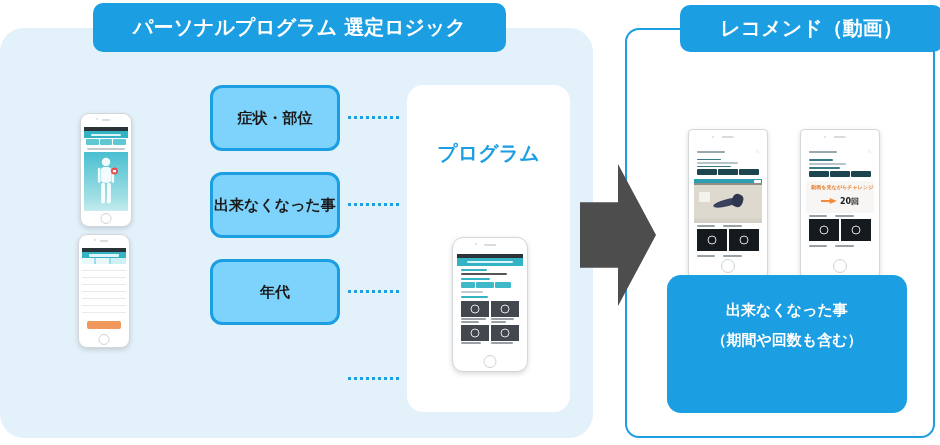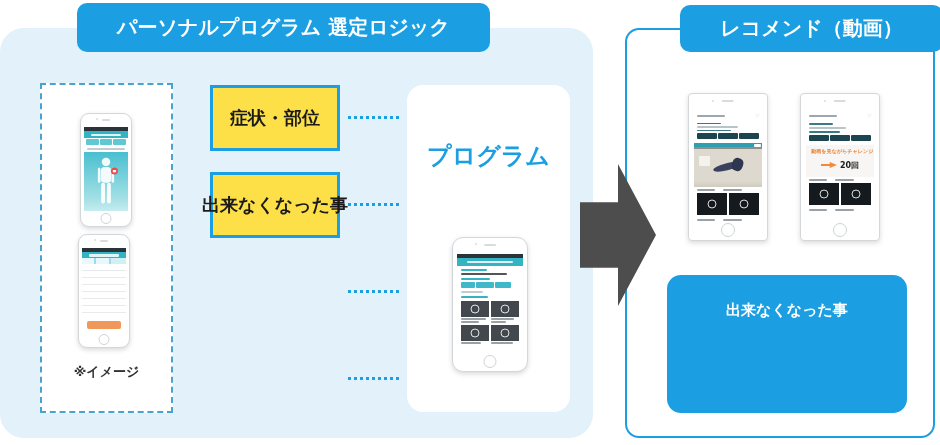--- a/index.html
+++ b/index.html
@@ -6,42 +6,42 @@
   .canvas{position:relative;width:940px;height:445px;background:#fff;overflow:hidden;
           font-family:"DejaVu Sans","Liberation Sans",sans-serif;}
   .abs{position:absolute;}
 
   
   .left-panel{left:0;top:28px;width:593px;height:410px;background:#E3F1FB;border-radius:24px;z-index:1;}
   .right-panel{left:625px;top:28px;width:310px;height:410px;background:#fff;border:2px solid #1B9FE2;
                border-radius:14px;box-sizing:border-box;z-index:1;}
   .title-box{background:#1B9FE2;border-radius:10px;color:#fff;font-weight:bold;font-size:20px;
              display:flex;align-items:center;justify-content:center;z-index:4;}
-  .left-title{left:77px;top:3px;width:413px;height:49px;}
+  .left-title{left:93px;top:3px;width:413px;height:49px;}
   .right-title{left:652px;top:5px;width:263px;height:47px;margin-left:28px;}
 
   
   .dashed-box{left:40px;top:83px;width:133px;height:330px;background:#fff;border:2px dashed #4AA3CC;
               box-sizing:border-box;z-index:2;}
   .image-note{left:0;top:278px;width:100%;text-align:center;font-size:13px;font-weight:bold;color:#333;}
 
   
-  .criteria{left:210px;width:130px;height:66px;background:#fde047;border:3px solid #1B9FE2;border-radius:0;
+  .criteria{left:210px;width:130px;height:66px;background:#7dd3fc;border:3px solid #1B9FE2;border-radius:12px;
             box-sizing:border-box;display:flex;align-items:center;justify-content:center;
-            font-size:18px;font-weight:bold;color:#1a1a1a;white-space:nowrap;z-index:2;}
+            font-size:15px;font-weight:bold;color:#1a1a1a;white-space:nowrap;z-index:2;}
   .c1{top:85px;} .c2{top:172px;} .c3{top:259px;} .c4{top:346px;}
 
   .dots{left:348px;width:54px;height:3px;z-index:2;
         background:repeating-linear-gradient(90deg,#1B9FE2 0 3px,transparent 3px 6px);}
   .d1{top:116px;} .d2{top:203px;} .d3{top:290px;} .d4{top:377px;}
 
   
   .program-box{left:407px;top:85px;width:163px;height:327px;background:#fff;border-radius:16px;z-index:2;}
   .program-label{position:absolute;left:0;top:52px;width:100%;text-align:center;color:#1B9FE2;
-                 font-size:24px;font-weight:bold;line-height:1.6;}
+                 font-size:20px;font-weight:bold;line-height:1.6;}
 
   
   .flow-arrow{left:580px;top:164px;width:76px;height:142px;background:#4D4D4D;z-index:5;
               clip-path:polygon(0 27%,50% 27%,50% 0,100% 50%,50% 100%,50% 73%,0 73%);}
 
   
   .recommend-box{left:667px;top:275px;width:240px;height:138px;background:#1B9FE2;border-radius:14px;
                  z-index:3;color:#fff;font-weight:bold;font-size:15px;text-align:center;
                  padding-top:20px;box-sizing:border-box;line-height:30px;}
 
@@ -49,21 +49,21 @@
   .phone{position:absolute;background:#fff;border:1px solid #d4d7d9;box-shadow:0 2px 5px rgba(0,0,0,.15);z-index:3;}
   .phone .cam{position:absolute;top:4.2%;left:50%;transform:translateX(-50%);width:16%;height:2px;
               border-radius:2px;background:#d9dcde;}
   .phone .camdot{position:absolute;top:4%;left:30%;width:2px;height:2px;border-radius:50%;background:#d9dcde;}
   .phone .home{position:absolute;bottom:2.2%;left:50%;transform:translateX(-50%);
                border:1px solid #cfd3d5;border-radius:50%;background:#fff;}
   .phone .screen{position:absolute;left:6%;right:6%;top:12%;bottom:13%;background:#fff;overflow:hidden;
                  display:flex;flex-direction:column;}
   .ph-s{width:50px;height:112px;border-radius:9px;}  .ph-s .home{width:9px;height:9px;}
   .ph-m{width:74px;height:133px;border-radius:11px;} .ph-m .home{width:11px;height:11px;}
-  .ph-l{width:78px;height:146px;border-radius:4px;} .ph-l .home{width:12px;height:12px;}
+  .ph-l{width:78px;height:146px;border-radius:4px;margin-top:36px;} .ph-l .home{width:12px;height:12px;}
   .p1{left:80px;top:113px;} .p2{left:78px;top:234px;} .p3{left:452px;top:237px;}
   .p4{left:688px;top:93px;} .p5{left:800px;top:93px;}
 
   
   .sb{height:4px;background:#2A3338;flex:none;}
   .hd{background:#33B3C4;flex:none;display:flex;align-items:center;justify-content:center;}
   .hd .t{height:2.5px;width:70%;background:#DFF6F8;border-radius:1px;}
   .bar{background:#C4CBCF;border-radius:1px;}
   .tealbar{background:#33B3C4;border-radius:1px;}
   .ring{position:absolute;left:50%;top:50%;width:7px;height:7px;border:1px solid rgba(255,255,255,.85);
@@ -132,23 +132,20 @@
 <body>
 
 <div class="canvas">
 
   <div class="abs left-panel"></div>
 
   <div class="abs title-box left-title">
     <span>パーソナルプログラム 選定ロジック</span>
   </div>
 
-  <div class="abs dashed-box">
-    <div class="abs image-note">※イメージ</div>
-  </div>
 
   <div class="phone ph-s p1">
     <div class="cam"></div>
     <div class="camdot"></div>
     <div class="screen">
       <div class="sb"></div>
       <div class="hd s1-hd">
           <div class="t"></div>
         </div>
       <div class="s1-tabs">
@@ -191,20 +188,23 @@
     </div>
     <div class="home"></div>
   </div>
 
   <div class="abs criteria c1">
     <span>症状・部位</span>
   </div>
   <div class="abs criteria c2">
     <span>出来なくなった事</span>
   </div>
+  <div class="abs criteria c3">
+    <span>年代</span>
+  </div>
 
   <div class="abs dots d1"></div>
   <div class="abs dots d2"></div>
   <div class="abs dots d3"></div>
   <div class="abs dots d4"></div>
 
   <div class="abs program-box">
     <div class="program-label">
       <div>プログラム</div>
     </div>
@@ -350,15 +350,16 @@
       <div class="caprow">
         <div class="cb"></div>
         <div class="cb"></div>
       </div>
     </div>
     <div class="home"></div>
   </div>
 
   <div class="abs recommend-box">
     <div>出来なくなった事</div>
+    <div>（期間や回数も含む）</div>
   </div>
 
 </div>
 
 </body></html>

